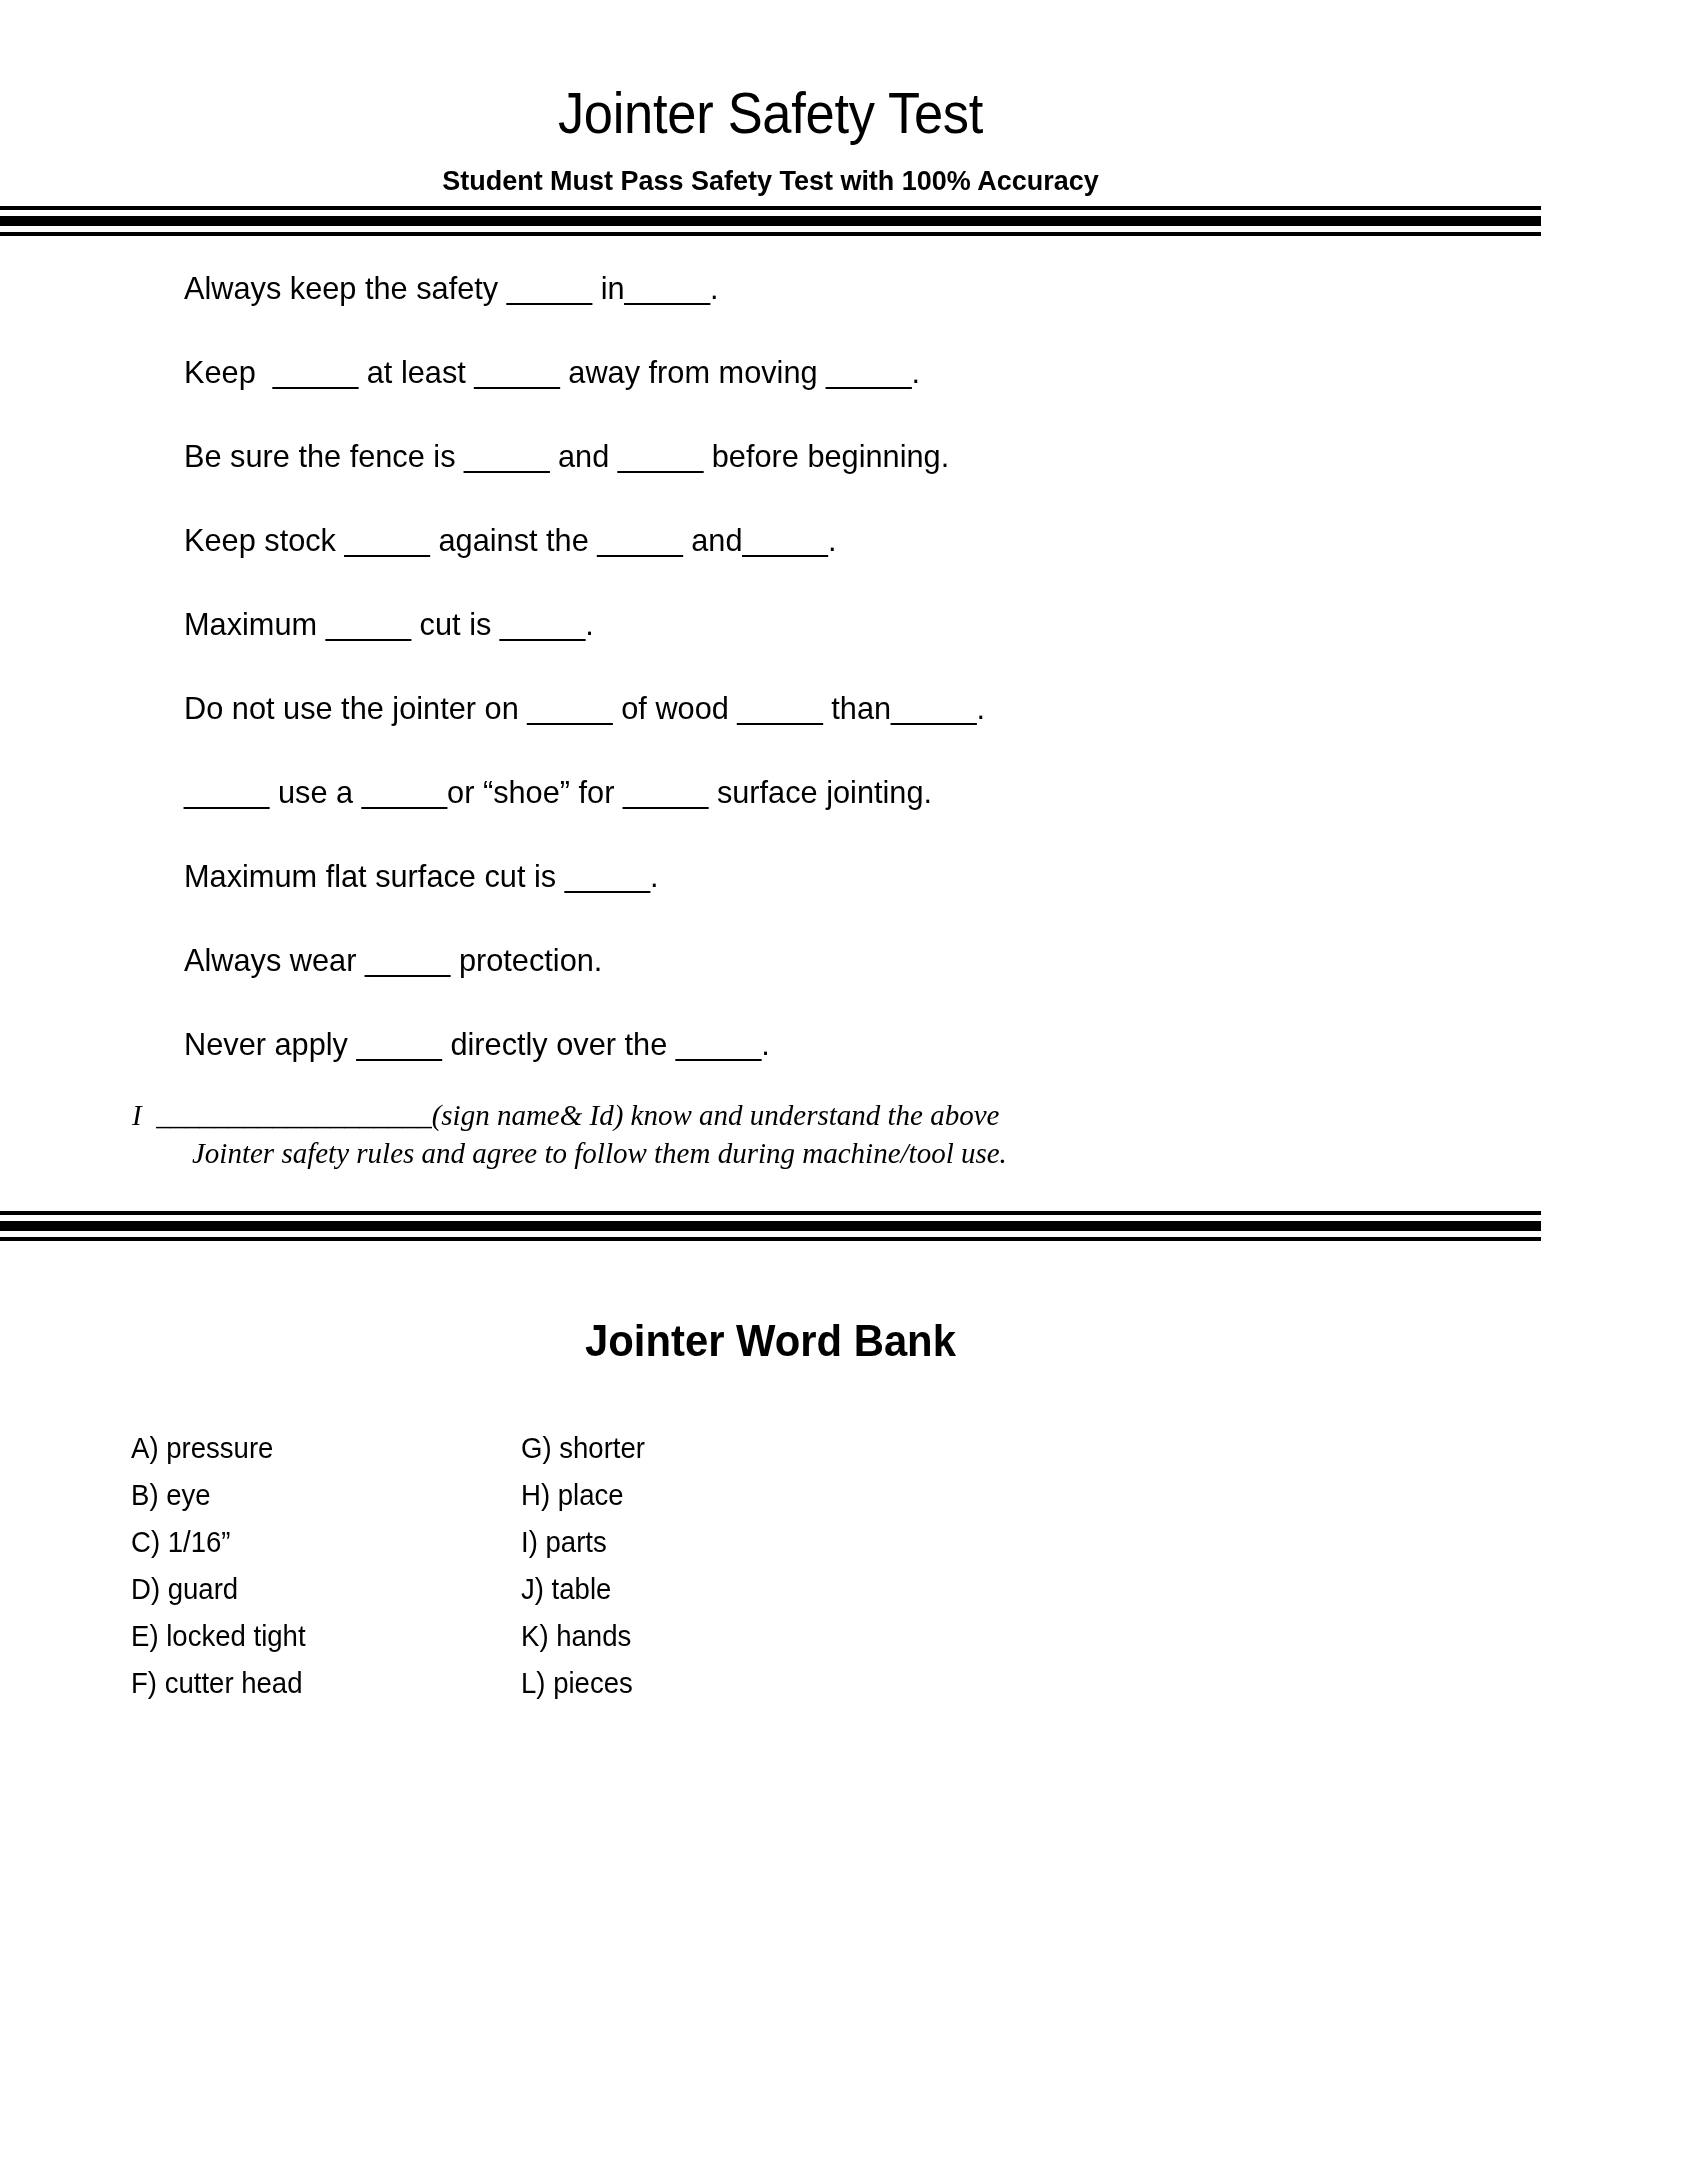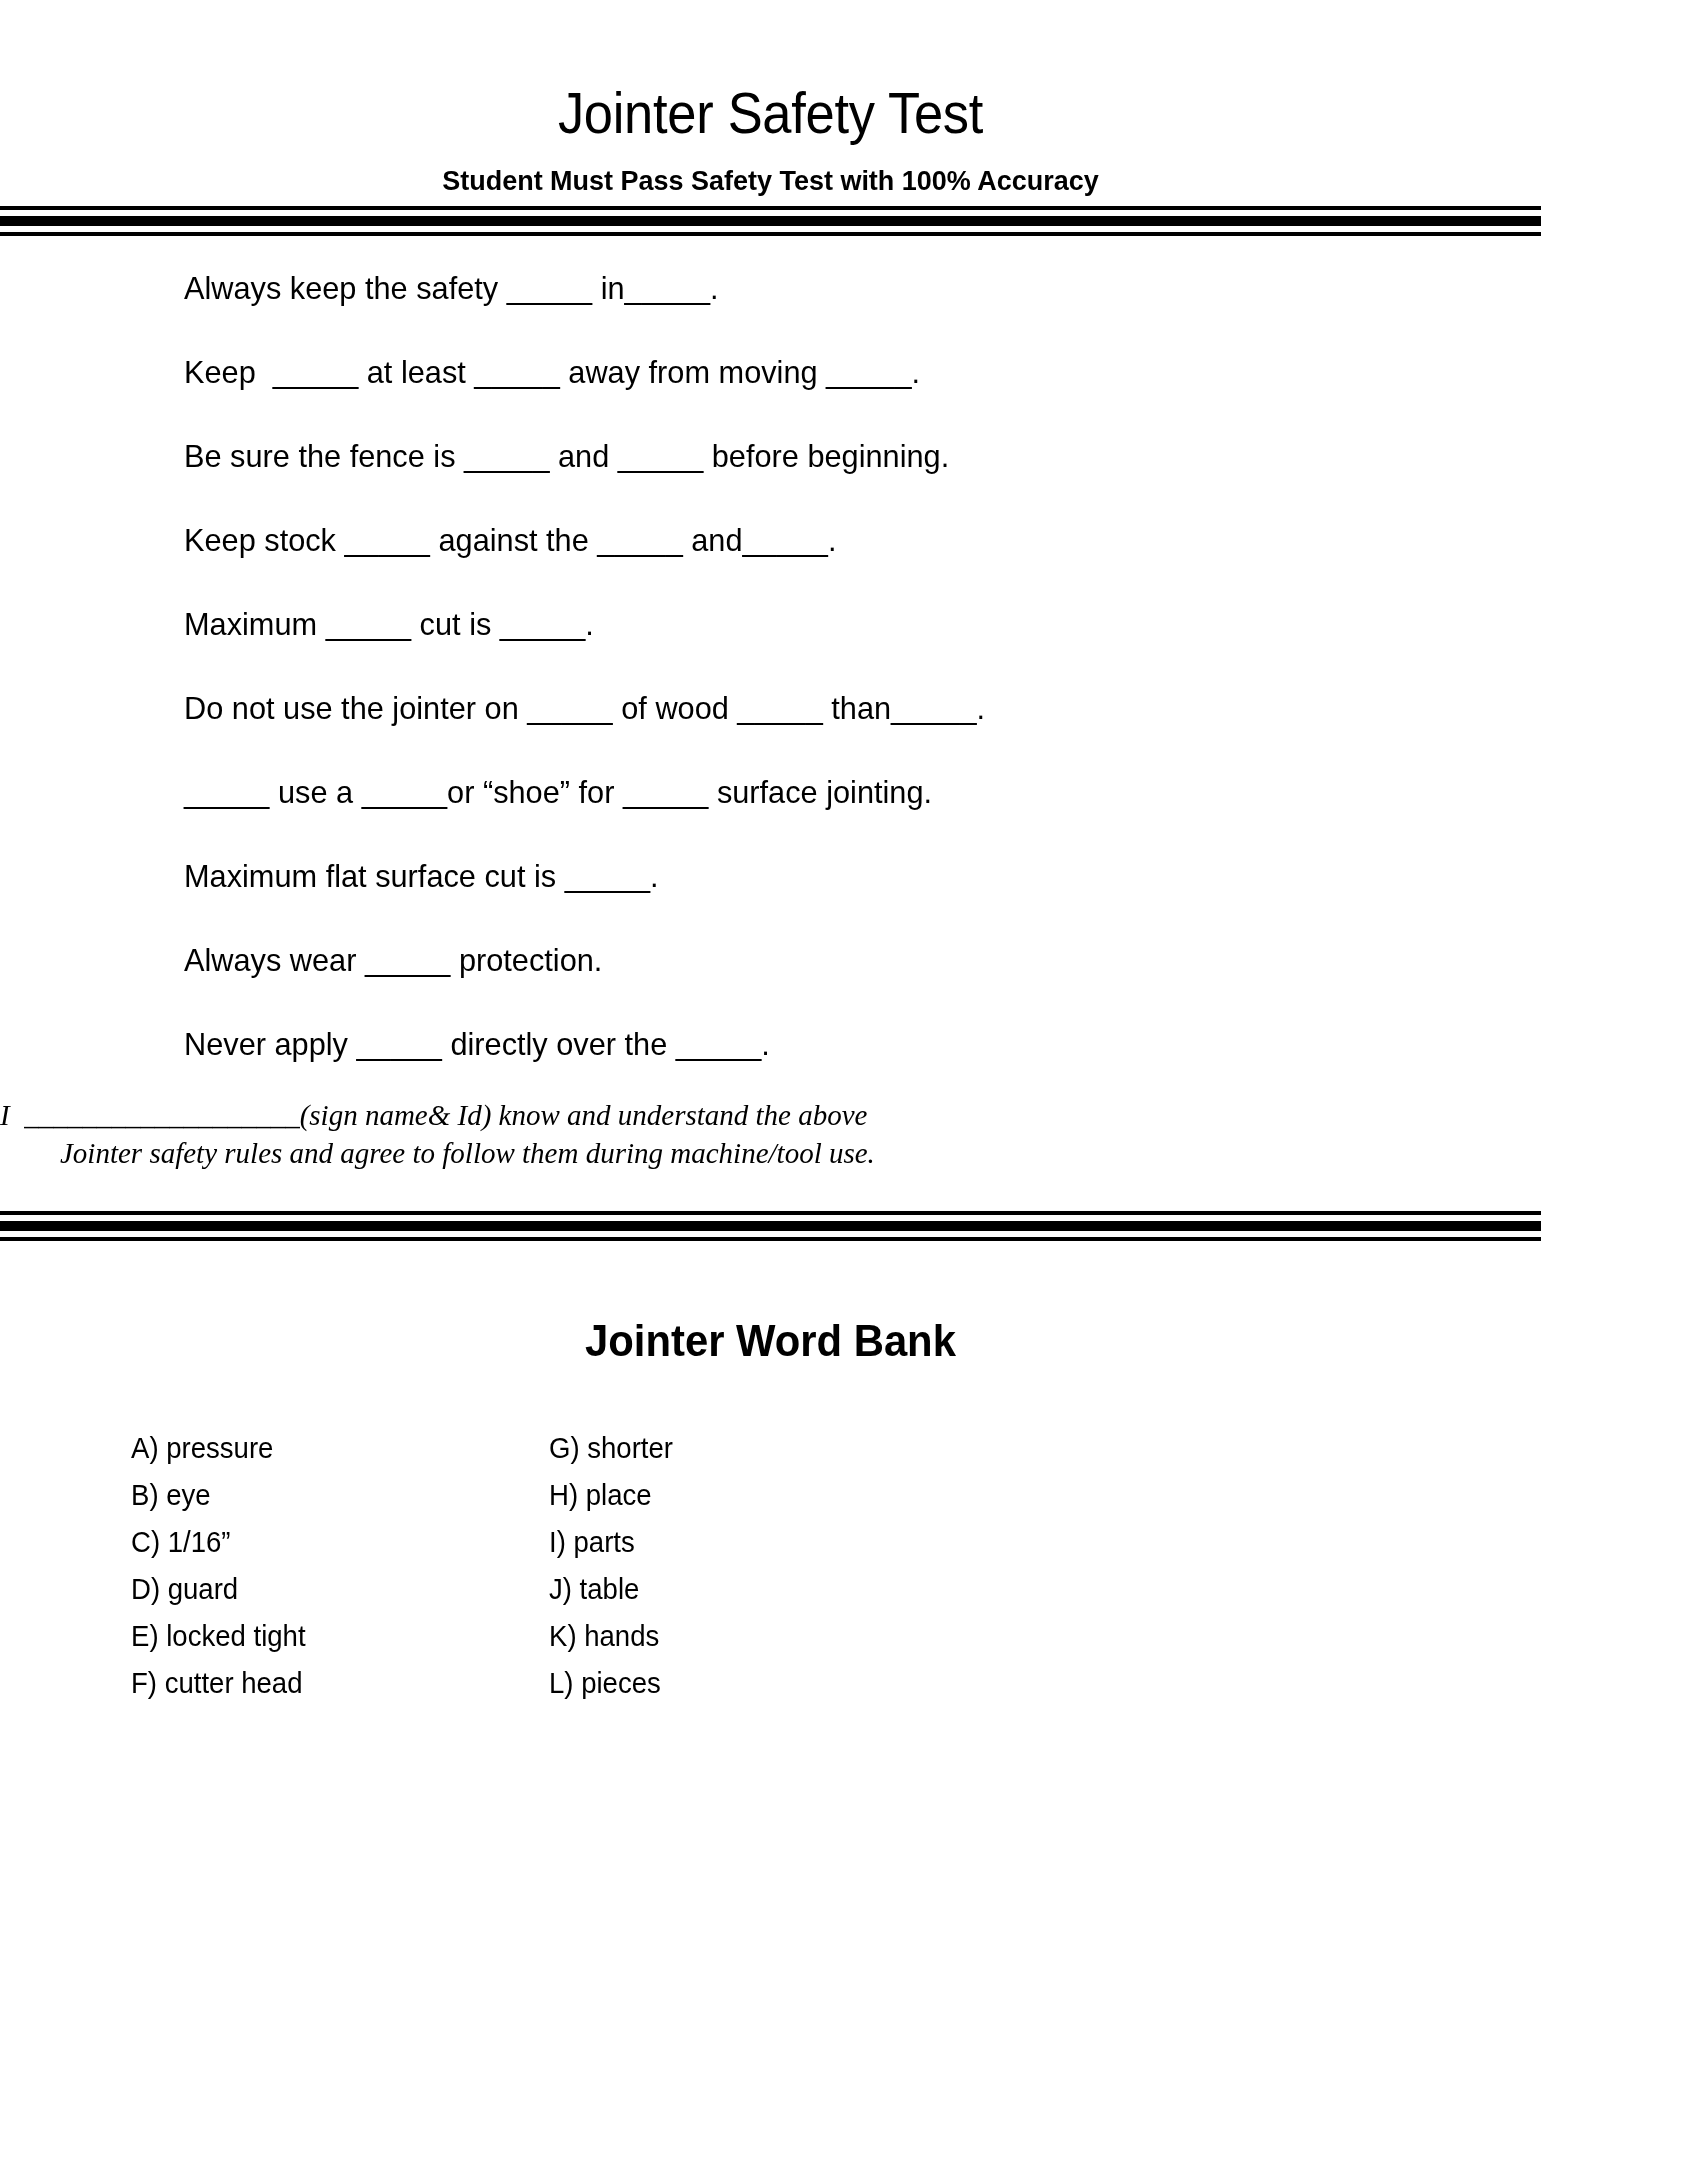--- a/index.html
+++ b/index.html
@@ -84,20 +84,21 @@
     margin: 0 0 52px 0;
     white-space: pre;
     transform: scaleX(0.96);
     transform-origin: left center;
   }
   .q-line:last-child { margin-bottom: 0; }
 
   
   .signature {
     padding-top: 37px;
+    padding-left: 132px;
     padding-right: 93px;
     font-family: "Liberation Serif", serif;
     font-style: italic;
     font-size: 29px;
     line-height: 1.30;
   }
   .sig-line-1 {
     white-space: pre;
     display: block;
   }
@@ -120,21 +121,20 @@
     transform: scaleX(0.95);
     transform-origin: center;
   }
   .wordbank-grid {
     display: grid;
     grid-template-columns: 390px 298px 390px auto;
     padding-left: 131px;
     padding-right: 66px;
     padding-top: 71px;
     column-gap: 0;
-    gap: 28px;
   }
   .wb-col {
     display: flex;
     flex-direction: column;
   }
   .wb-item {
     font-family: "Liberation Sans", sans-serif;
     font-size: 29px;
     font-weight: 400;
     line-height: 1.0;

